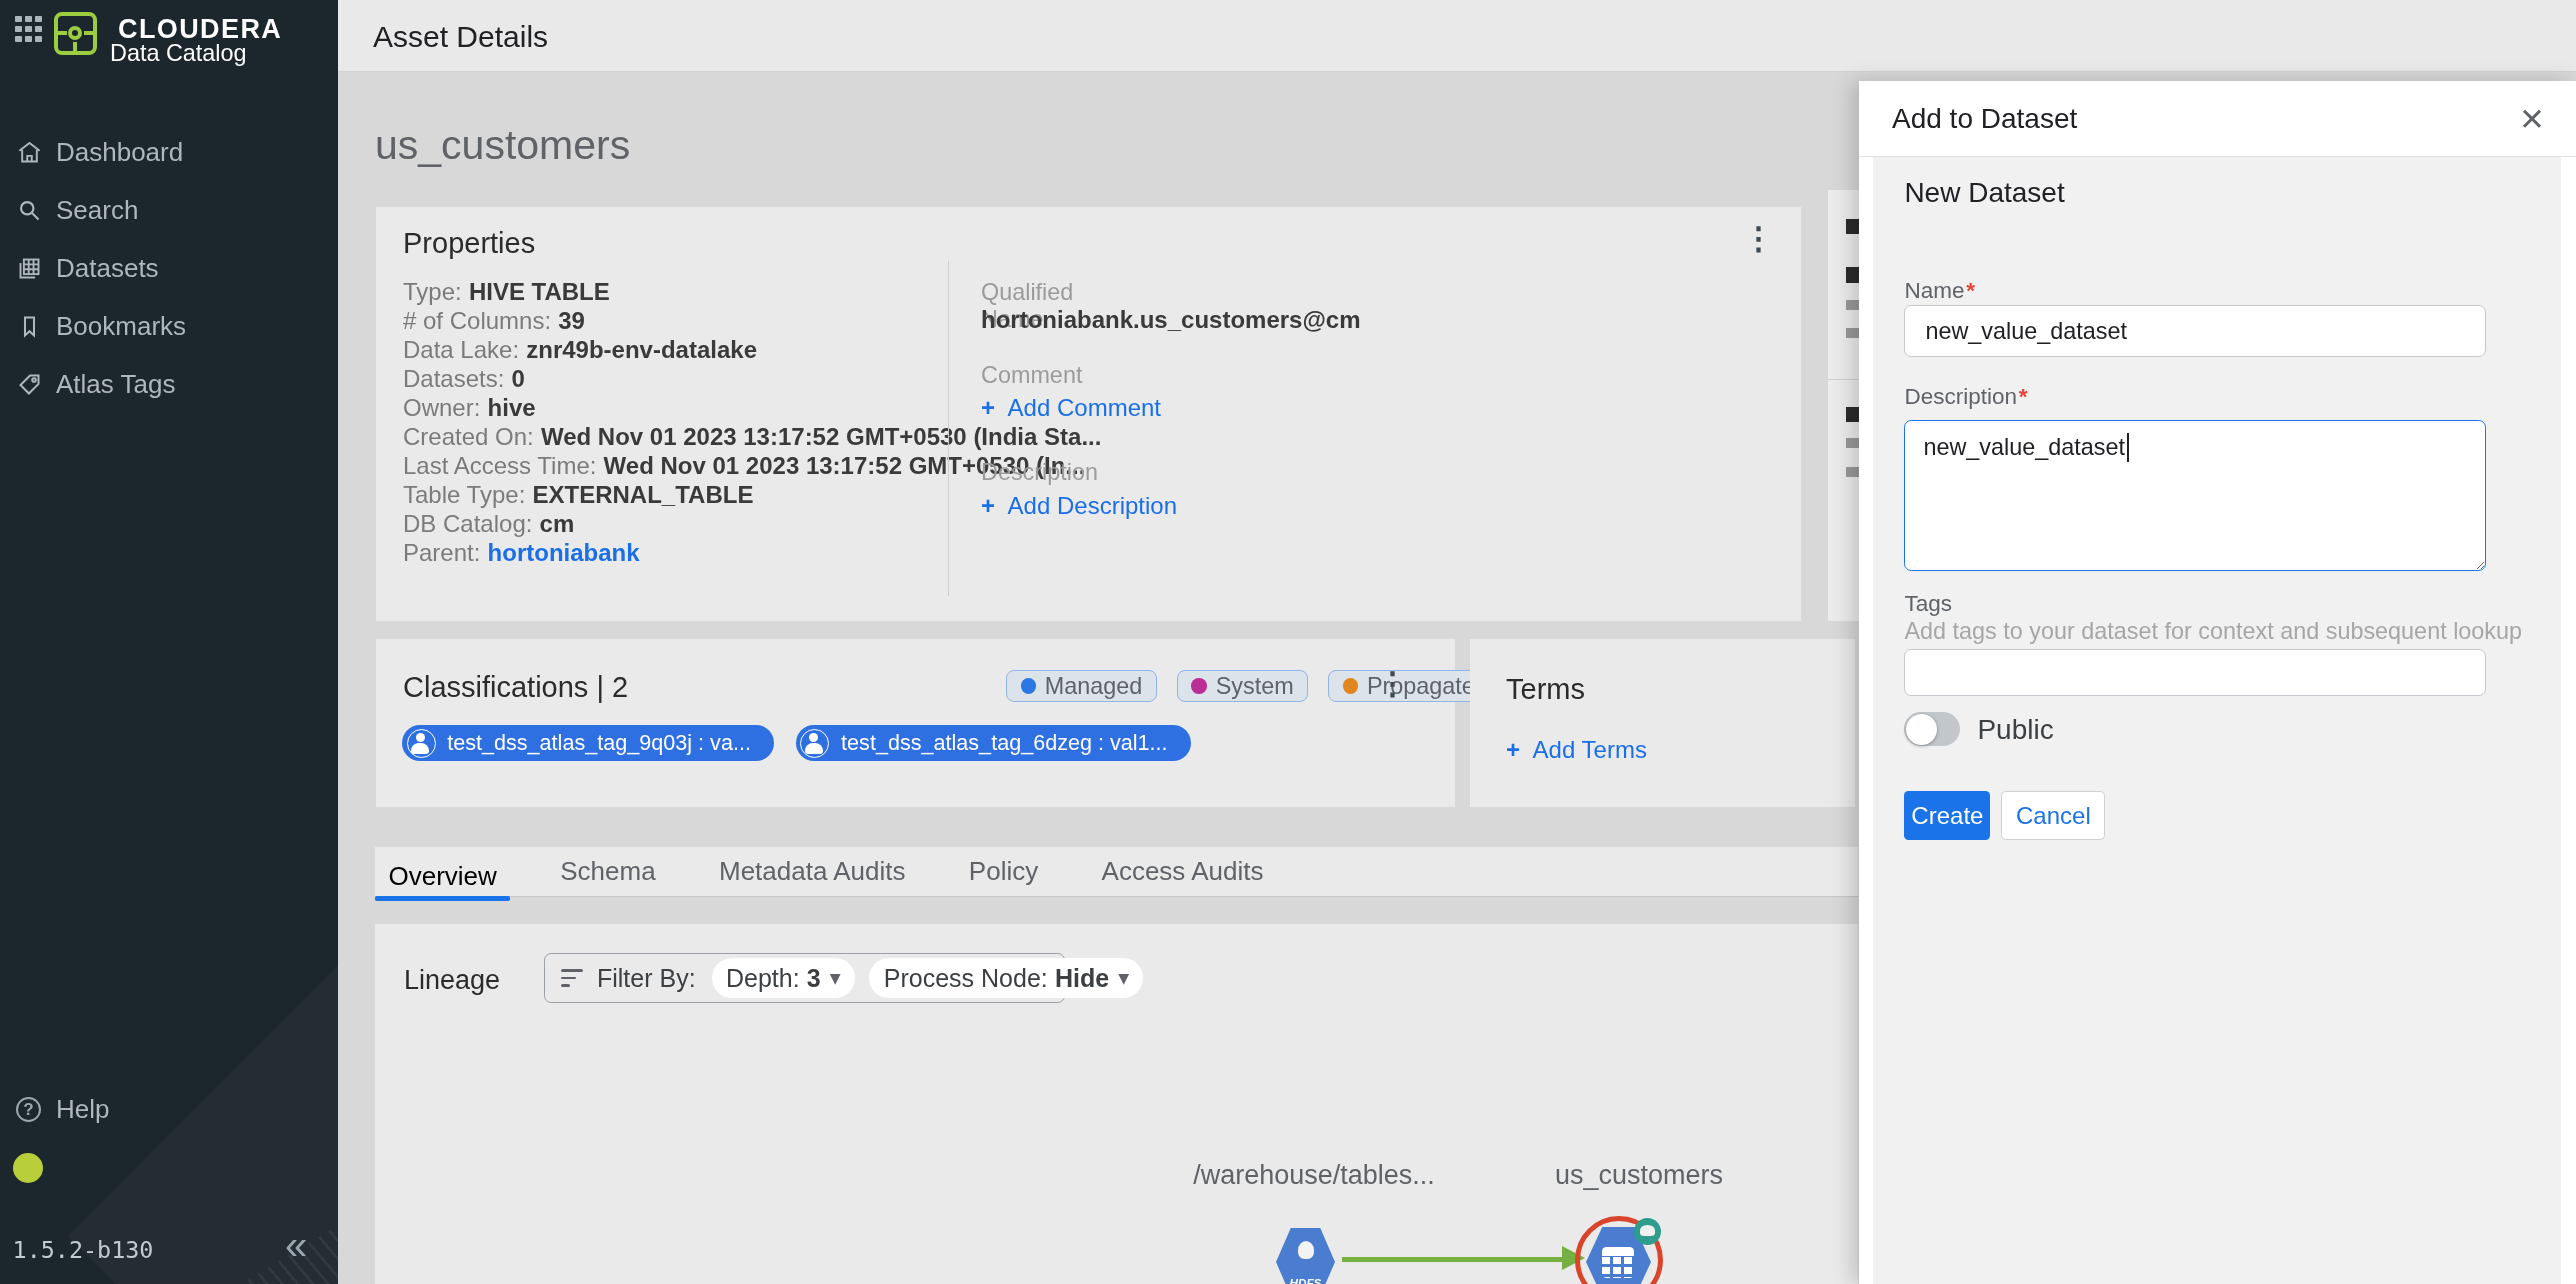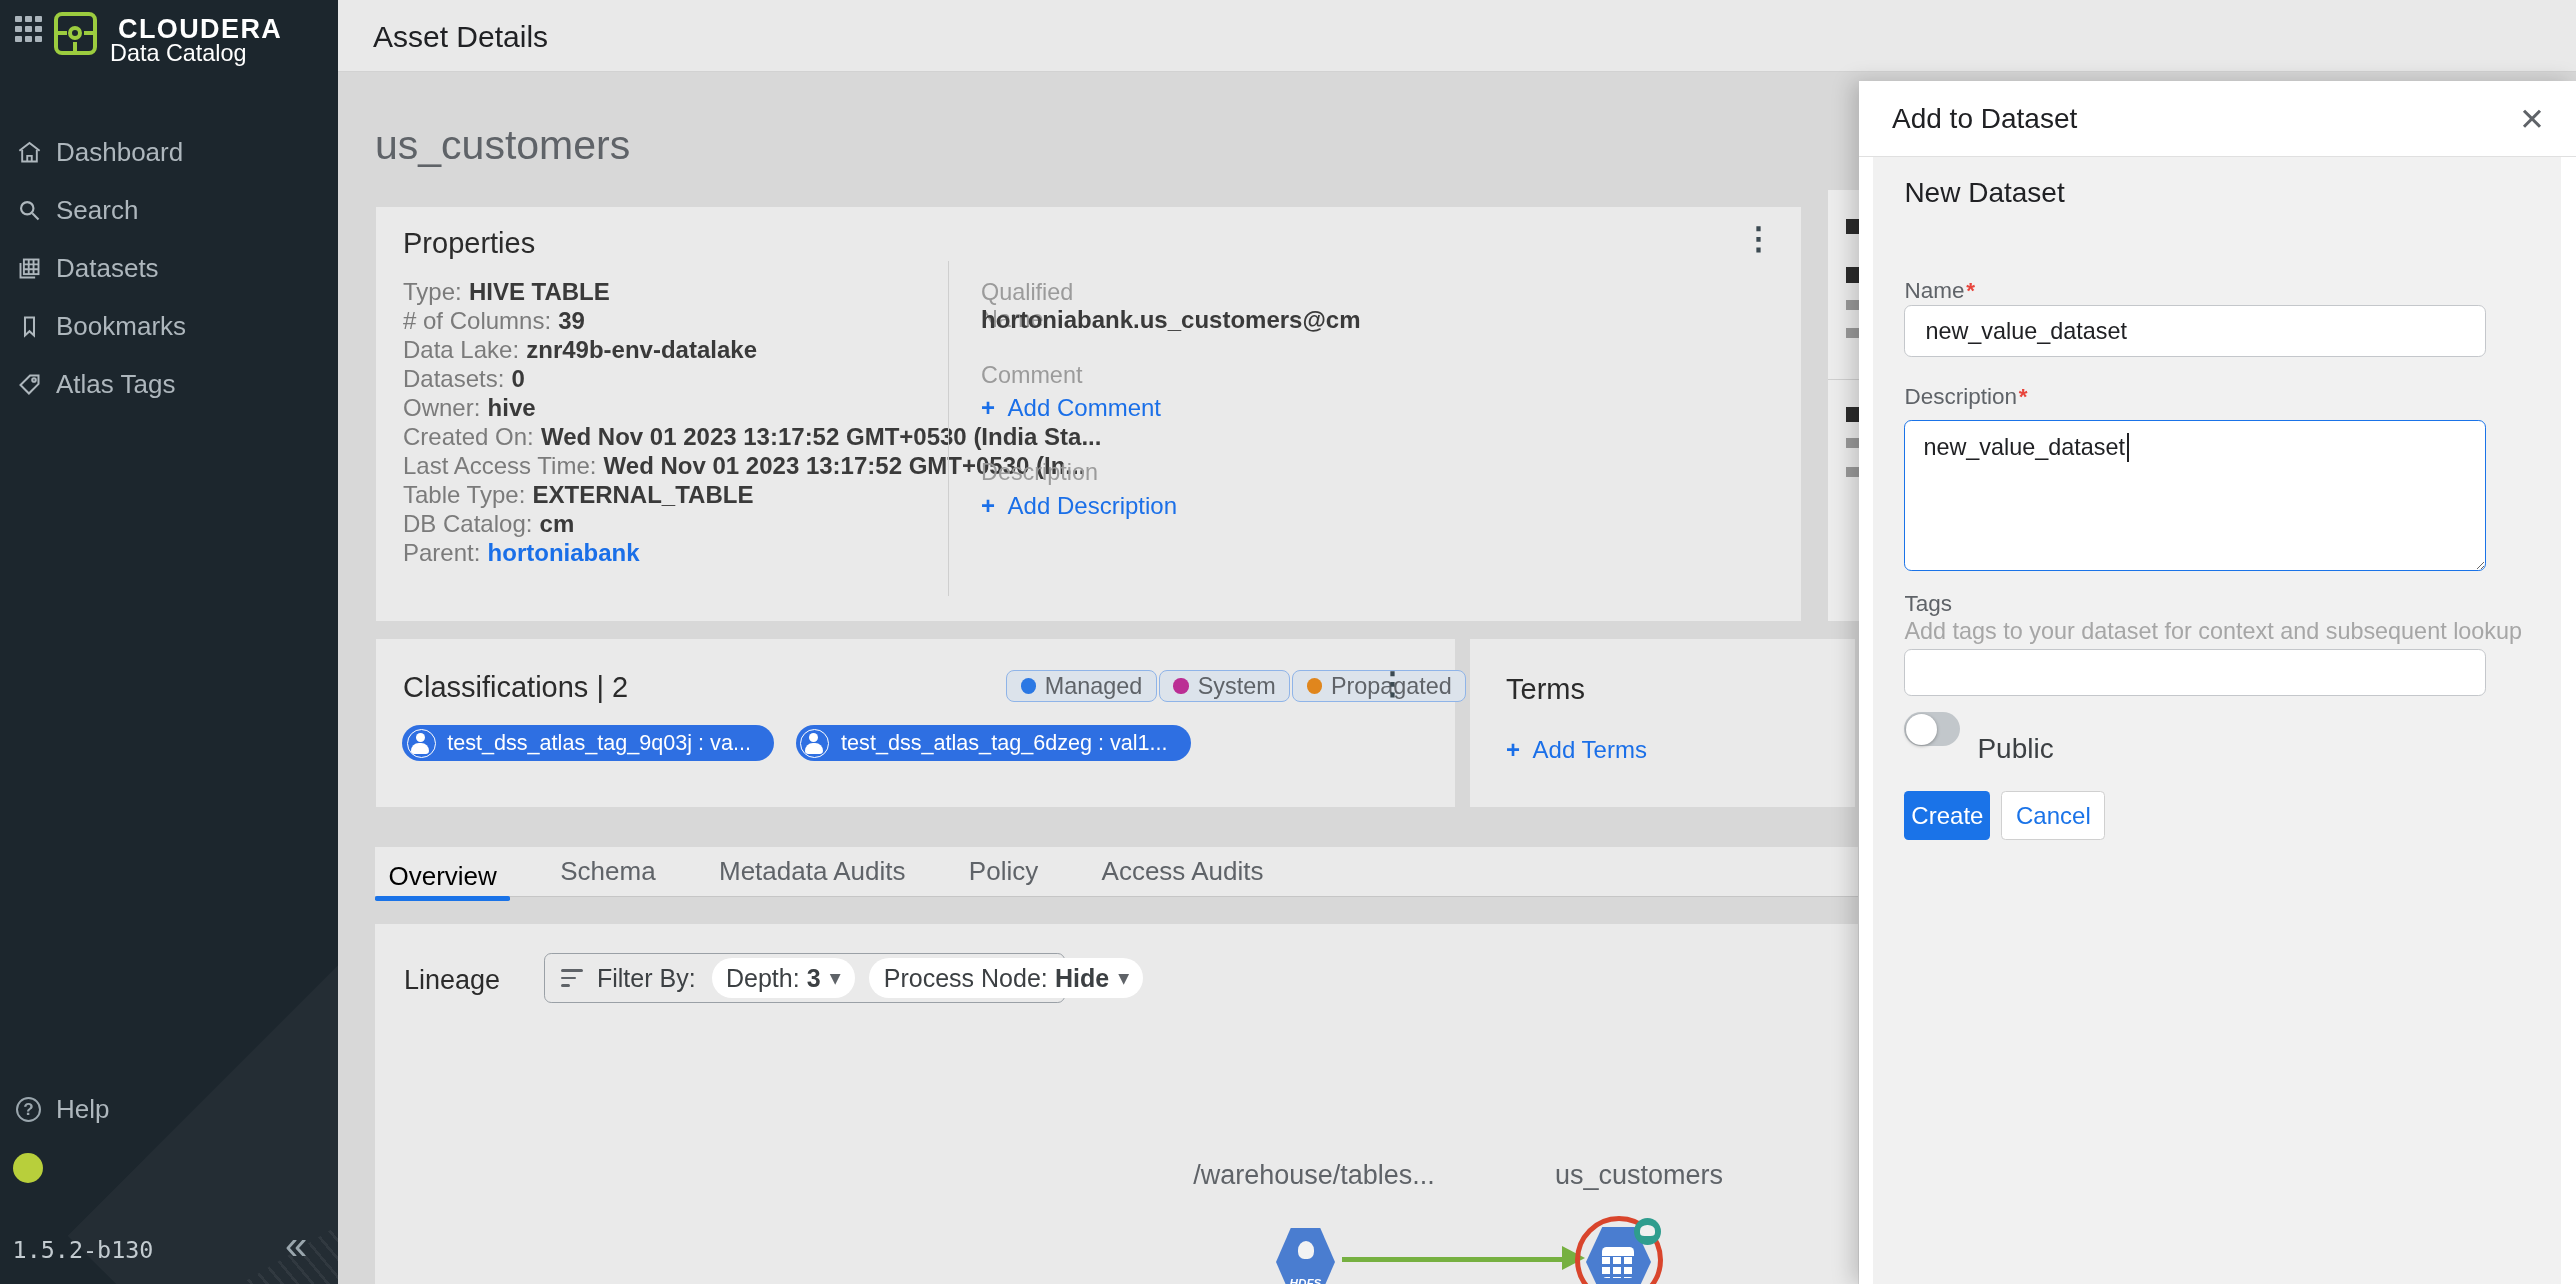--- a/index.html
+++ b/index.html
@@ -56,21 +56,21 @@
   .prop-value.link { color:#1a6fe8; cursor:pointer; }
   .vdivider { position:absolute; left:572px; top:54px; width:0.9px; height:335px; background:#cfcfcf; }
   .props-right { position:absolute; left:605px; top:0; }
   .sub-label { position:absolute; font-size:23.4px; color:#9b9b9b; }
   .sub-value { position:absolute; font-size:24px; font-weight:bold; color:#3a3a3a; }
   .add-link { position:absolute; font-size:24px; color:#1a6fe8; font-weight:500; cursor:pointer; white-space:nowrap; }
   .add-link .plus { margin-right:12.6px; font-weight:bold; }
   
   .classif { left:376px; top:639px; width:1079px; height:168px; }
   .classif .card-title { position:absolute; left:27px; top:32px; font-weight:500; }
-  .legend { position:absolute; left:630px; top:31px; display:flex; gap:2px; }
+  .legend { position:absolute; left:630px; top:31px; display:flex; gap:20px; }
   .legend-chip { height:32px; display:flex; align-items:center; gap:9px; padding:0 13.5px;
     background:#dce3eb; border:1.8px solid #8fb4e8; border-radius:8px; font-size:23.4px; color:#5f6368; cursor:pointer; }
   .legend-dot { width:15.3px; height:15.3px; border-radius:50%; }
   .classif .kebab { right:47px; top:29px; }
   .tag-pills { position:absolute; left:26px; top:86px; display:flex; gap:21.6px; }
   .tag-pill { height:36px; border-radius:18px; background:#2e6fe2; color:#fff; font-size:21.6px;
     display:flex; align-items:center; padding:0 23.4px 0 4.5px; cursor:pointer; white-space:nowrap; }
   .person { position:relative; width:29px; height:29px; border:1.8px solid #fff; border-radius:50%; margin-right:11.7px; flex:0 0 auto; }
   .person::before { content:""; position:absolute; left:8px; top:3.6px; width:9px; height:9px; background:#fff; border-radius:50%; }
   .person::after { content:""; position:absolute; left:3.6px; top:13.5px; width:18px; height:10.8px; background:#fff; border-radius:9px 9px 3.6px 3.6px; }
@@ -128,21 +128,21 @@
   .m-label .req { color:#e8453c; font-weight:bold; margin-left:1.8px; }
   .m-input { position:absolute; left:31px; width:582px; height:52px; background:#fff; border:1.8px solid #c4c7cb;
     border-radius:7.2px; padding-left:20px; font-size:23.4px; color:#202124; font-family:"Liberation Sans", sans-serif; outline:none; }
   .m-textarea { position:absolute; left:31px; top:263px; width:582px; height:151px; background:#fff; border:1.8px solid #1a73e8;
     border-radius:7.2px; padding:12.6px 18px; font-size:23.4px; color:#202124; font-family:"Liberation Sans", sans-serif; outline:none; resize:both; }
   .caret-bar { position:absolute; left:254px; top:276px; width:1.8px; height:29px; background:#202124; }
   .m-help { position:absolute; left:31px; font-size:23.4px; color:#a6a6a6; }
   .toggle { position:absolute; left:31px; top:555px; width:56px; height:34px; background:#c2c7cb; border-radius:17px; cursor:pointer; }
   .toggle .knob { position:absolute; left:1.8px; top:1.8px; width:31px; height:31px; background:#fff; border-radius:50%;
     box-shadow:0 0.9px 3.6px rgba(0,0,0,0.35); }
-  .public-lbl { position:absolute; left:104px; top:557px; font-size:28px; color:#3c4043;margin-top:19px; }
+  .public-lbl { position:absolute; left:104px; top:557px; font-size:28px; color:#3c4043; }
   .btn-create { position:absolute; left:31px; top:634px; width:86px; height:49px; background:#1a73e8; color:#fff;
     font-size:24px; border:none; border-radius:4.5px; cursor:pointer; font-family:"Liberation Sans", sans-serif; }
   .btn-cancel { position:absolute; left:128px; top:634px; width:104px; height:49px; background:#fff; color:#1a73e8;
     font-size:24px; border:0.9px solid #d0d0d0; border-radius:4.5px; cursor:pointer; font-family:"Liberation Sans", sans-serif; }
 </style>
 </head>
 <body>
 
 <div id="screen">
 

